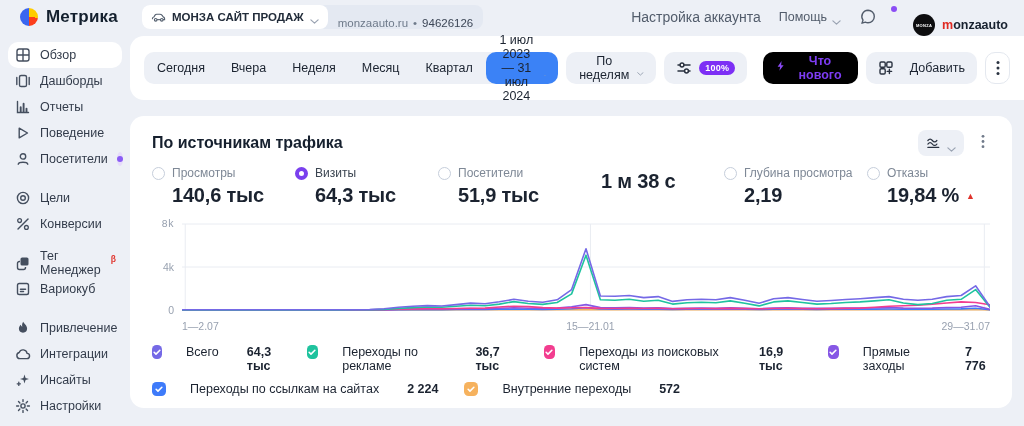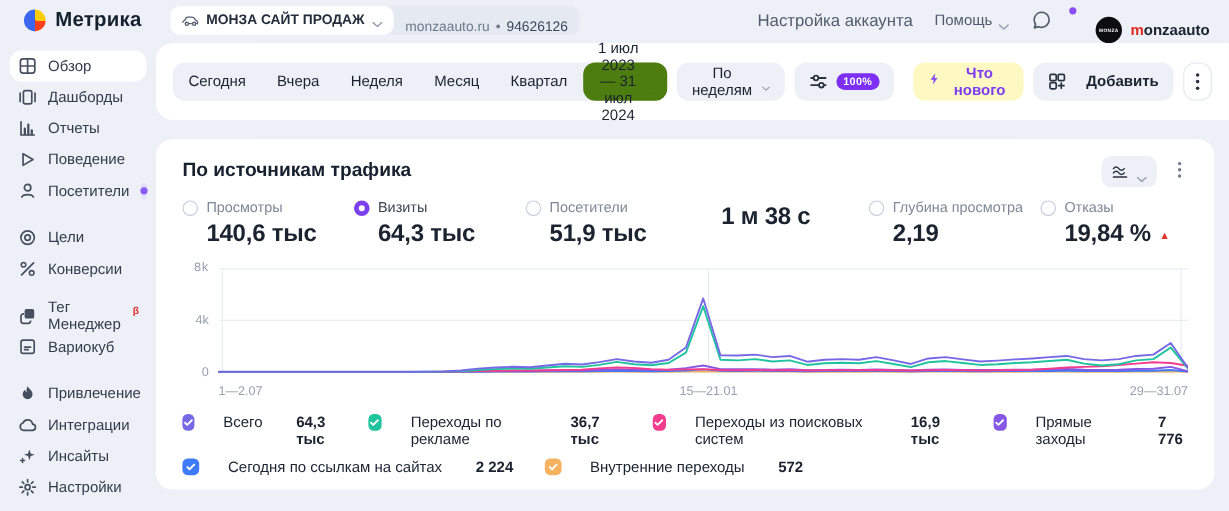--- a/index.html
+++ b/index.html
@@ -55,32 +55,32 @@
   .sb-dot i { width:6px; height:6px; border-radius:50%; background:#8a5cf5; }
 
   
   main { position:absolute; left:130px; top:32px; right:0; bottom:0; }
   .toolbar { margin-top:4px; height:64px; background:#fff; border-radius:14px 0 0 14px;
     display:flex; align-items:center; padding:0 14px; gap:8px; }
   .segmented { display:flex; align-items:center; height:32px; background:#edf0f6;
     border-radius:10px; }
   .preset { height:32px; border:none; background:transparent; padding:0 13px;
     font-size:12.5px; color:#1b2330; font-family:inherit; cursor:pointer; border-radius:10px; }
-  .date-btn { height:32px; background:#4d7c0f; border:none; border-radius:10px; padding:0 12px;
+  .date-btn { height:32px; background:#3b82f6; border:none; border-radius:10px; padding:0 12px;
     display:flex; align-items:center; gap:9px; font-size:12.5px; font-weight:500;
     color:#1b2330; font-family:inherit; cursor:pointer; }
   .pill { height:32px; border:none; background:#edf0f6; border-radius:10px; padding:0 12px;
     display:inline-flex; align-items:center; gap:7px; font-size:12.5px; color:#1b2330;
     font-family:inherit; cursor:pointer; font-weight:500; }
   .pill .tool-ic { width:16px; height:16px; color:#2a3240; }
   .badge { background:#7d2ff5; color:#fff; font-size:9px; font-weight:700; padding:2px 6px;
     border-radius:9px; letter-spacing:.3px; }
-  .whats-new { background:#fef9c3; color:#7d3cf3; font-weight:600; }
+  .whats-new { background:#000000; color:#7d3cf3; font-weight:600; }
   .whats-new .tool-ic { color:#8b4bf6; }
-  .add-btn { font-weight:700;gap:16px; }
+  .add-btn { font-weight:400;gap:16px; }
   .kebab-btn { width:32px; padding:0; justify-content:center; background:#fff;
     border:1px solid #e4e8ef; color:#2a3240; }
   .kebab-btn .tool-ic { width:4px; height:16px; }
 
   
   .card { margin:16px 12px 0 0; height:292px; background:#fff; border-radius:14px;
     padding:14px 22px 0; }
   .card-head { display:flex; align-items:center;gap:48px; }
   .card-head h2 { font-size:16px; font-weight:700; color:#16202e; }
   .card-controls { margin-left:auto; display:flex; align-items:center; gap:12px; }
@@ -471,21 +471,21 @@
               <span class="lg-val">7 776</span>
             </div>
           </div>
           <div class="lg-row">
             <div class="lg-item">
               <span class="lg-check" style="background: rgb(62, 123, 250);">
                 <svg viewBox="0 0 14 14">
                   <path d="M3 7.3l2.6 2.6L11 4.5" fill="none" stroke="#fff" stroke-width="2.2" stroke-linecap="round" stroke-linejoin="round"></path>
                 </svg>
               </span>
-              <span>Сегодня по ссылкам на сайтах</span>
+              <span>Переходы по ссылкам на сайтах</span>
               <span class="lg-val">2 224</span>
             </div>
             <div class="lg-item">
               <span class="lg-check" style="background: rgb(246, 178, 94);">
                 <svg viewBox="0 0 14 14">
                   <path d="M3 7.3l2.6 2.6L11 4.5" fill="none" stroke="#fff" stroke-width="2.2" stroke-linecap="round" stroke-linejoin="round"></path>
                 </svg>
               </span>
               <span>Внутренние переходы</span>
               <span class="lg-val">572</span>

